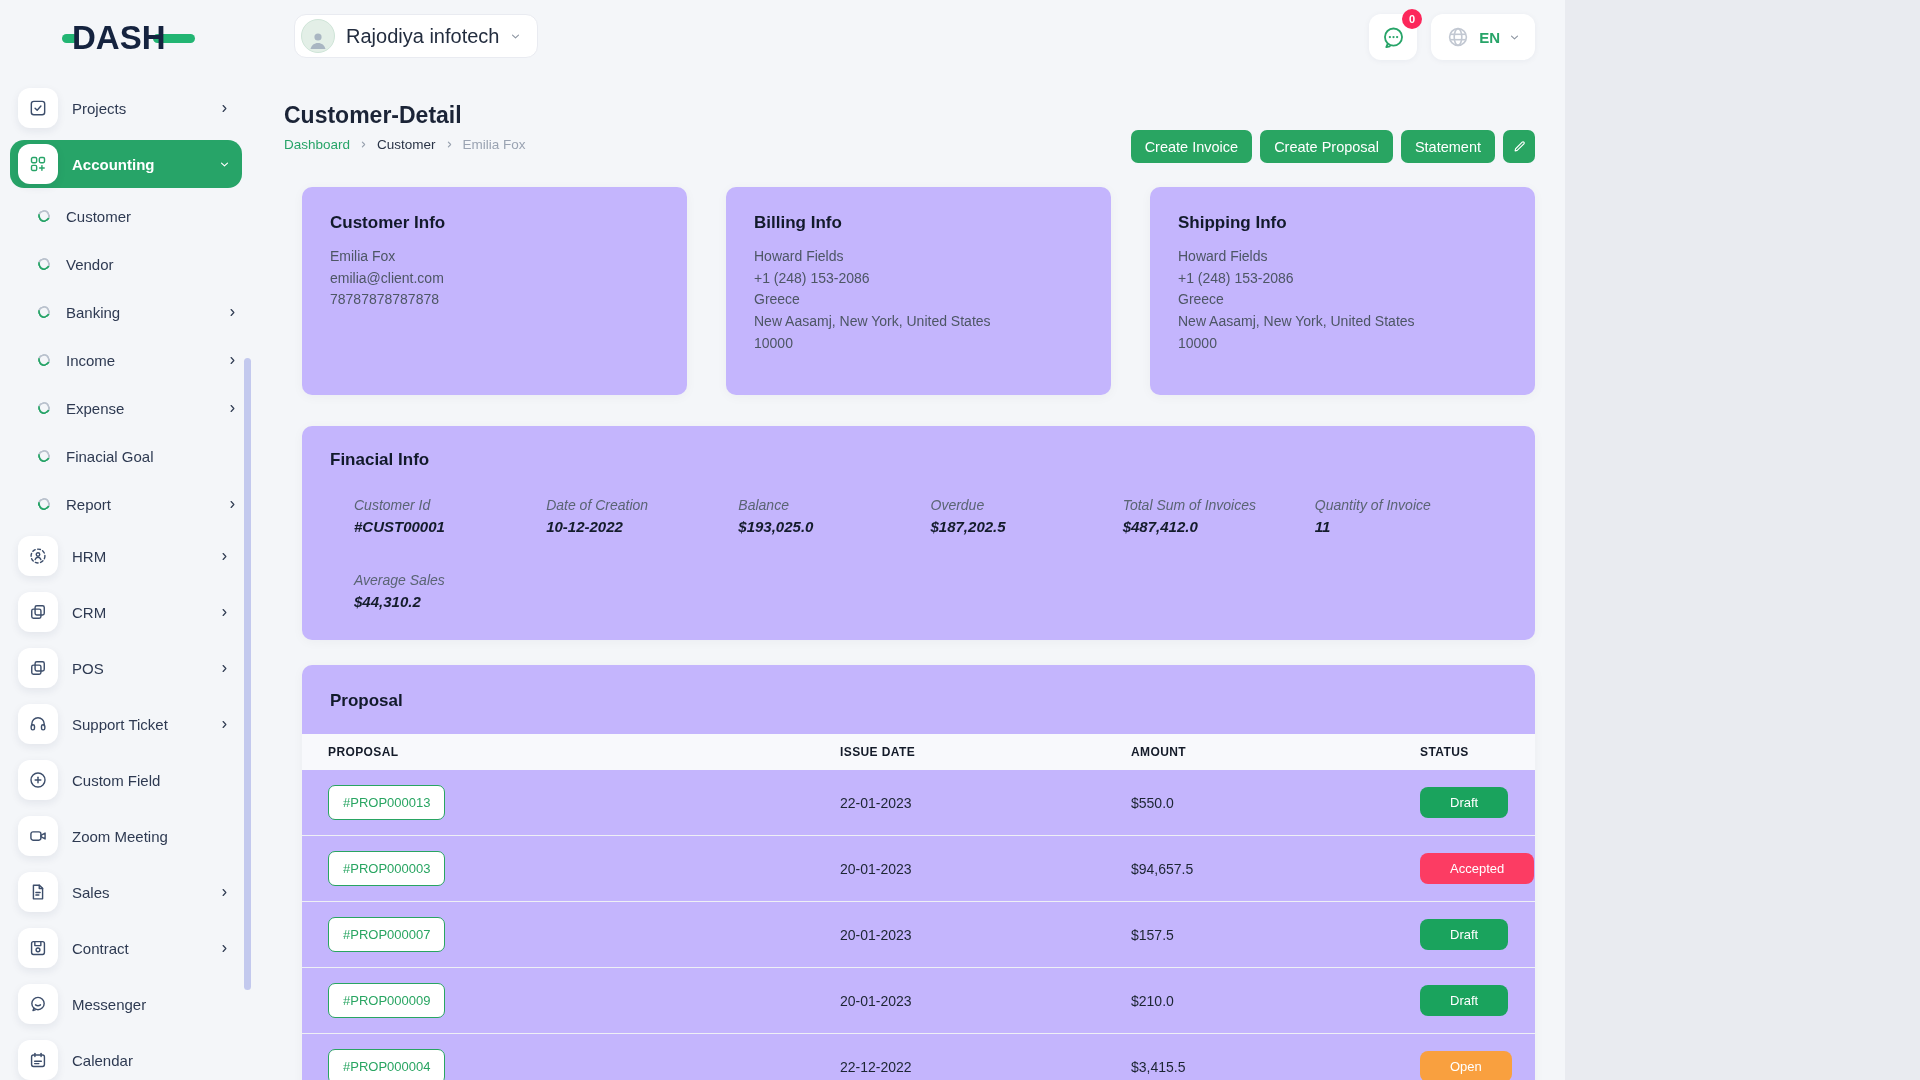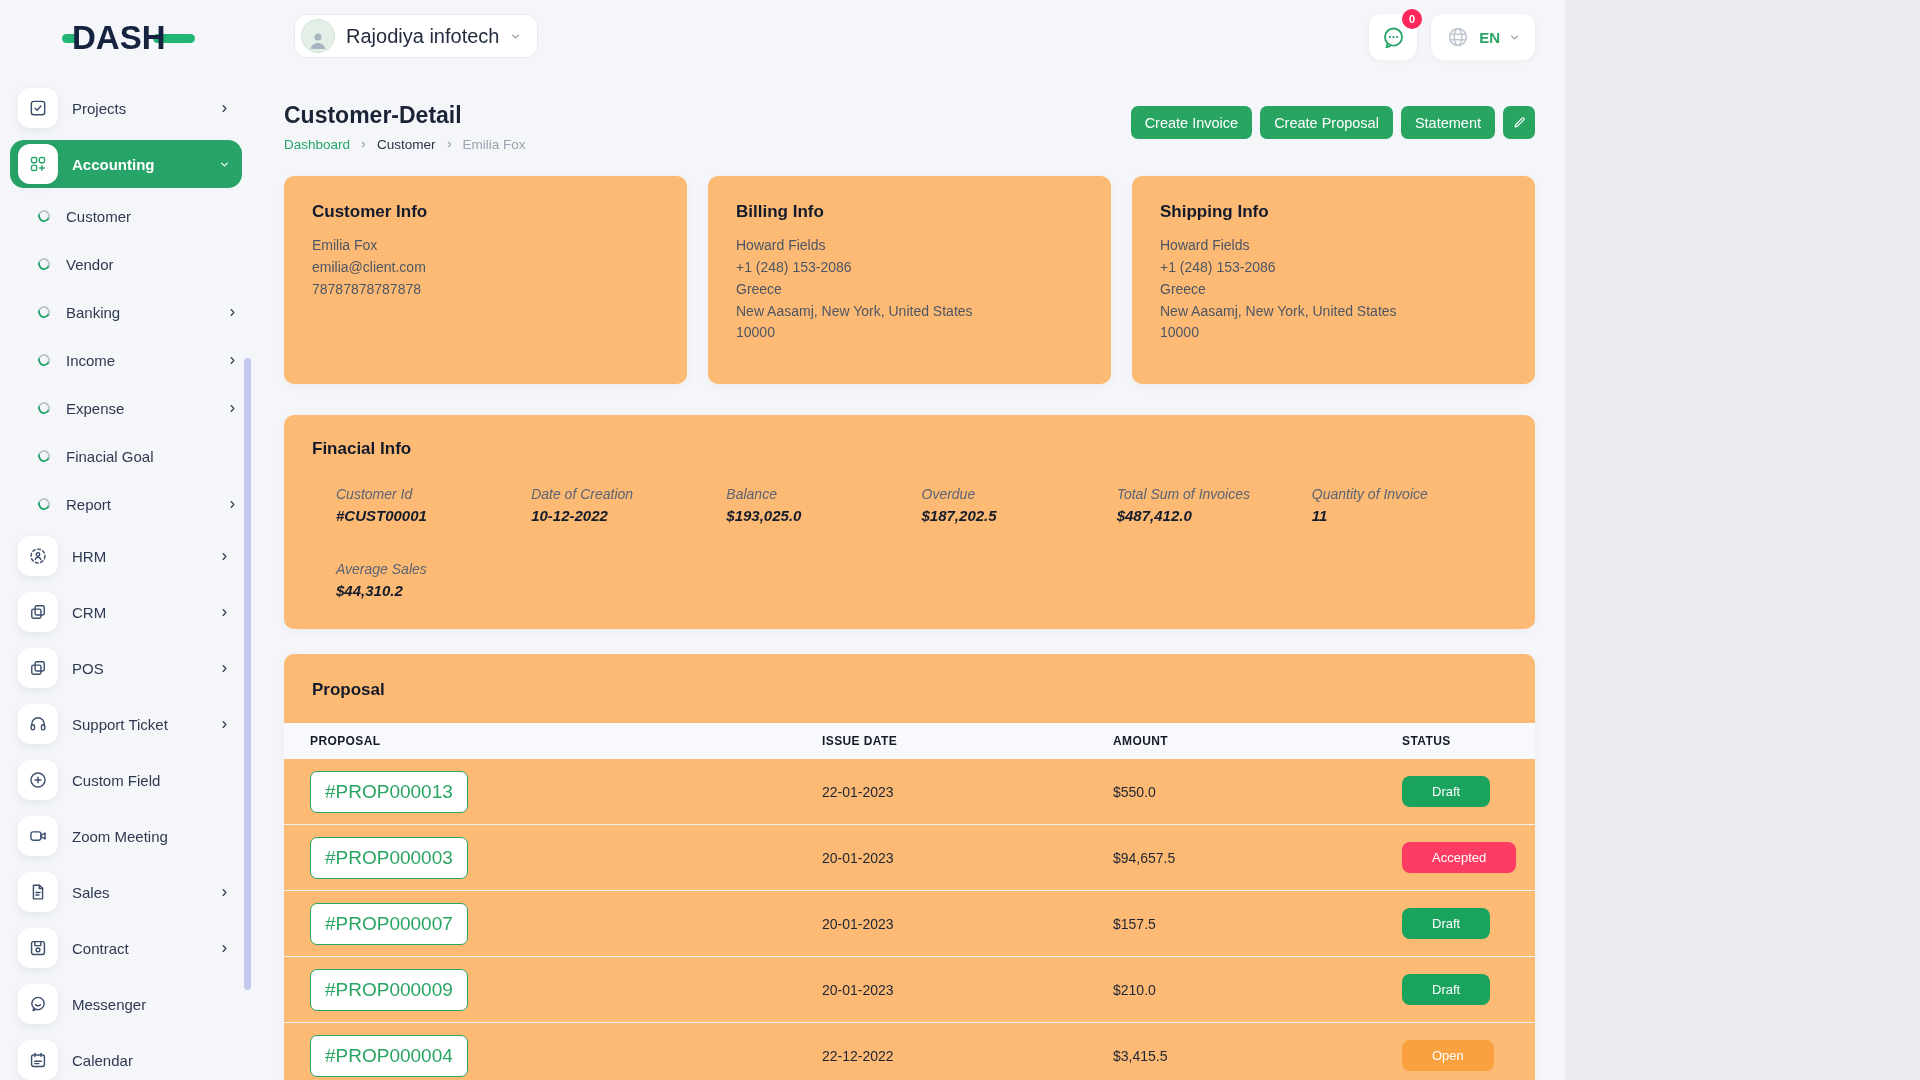--- a/index.html
+++ b/index.html
@@ -48,46 +48,46 @@
        padding:0 15px;cursor:pointer;box-shadow:0 1px 6px rgba(24,39,75,.05);}
   .lang-text{color:#27a468;font-weight:600;font-size:15px;}
 
   .page-header{display:flex;justify-content:space-between;align-items:flex-start;margin-top:40px;}
   .page-title{font-size:23px;font-weight:600;color:#1b2437;line-height:1.15;}
   .breadcrumb{margin-top:9px;font-size:13.5px;display:flex;gap:9px;align-items:center;}
   .bc-item{color:#2a3447;}
   .bc-item.link{color:#27a468;cursor:pointer;}
   .bc-item.current{color:#9aa3b2;}
   .bc-sep{color:#98a1af;display:flex;}
-  .header-actions{display:flex;gap:8px;margin-top:4px;}
+  .header-actions{display:flex;gap:8px;margin-top:28px;}
   .btn-green{background:#29a562;color:#fff;font-size:14.5px;font-family:inherit;padding:0 14px;height:33px;border-radius:7px;
        border:none;display:flex;align-items:center;cursor:pointer;}
   .btn-edit{width:32px;padding:0;justify-content:center;}
 
-  .card{background:#fdba74;border-radius:10px;box-shadow:0 2px 12px rgba(27,37,60,.04);box-sizing:border-box;}
+  .card{background:#c4b5fd;border-radius:10px;box-shadow:0 2px 12px rgba(27,37,60,.04);box-sizing:border-box;margin-left:18px;}
   .cards-row{display:flex;gap:21px;margin-top:24px;}
   .info-card{flex:1;height:208px;padding:26px 28px;}
   .card-title{font-size:17px;font-weight:700;color:#121a2b;}
   .info-lines{margin-top:13px;font-size:14px;color:#4d5665;line-height:1.55;}
 
   .company-card{margin-top:31px;height:214px;padding:24px 28px;}
   .fields-grid{display:grid;grid-template-columns:repeat(6,1fr);row-gap:37px;margin-top:27px;padding-left:24px;font-style:italic;}
   .field-label{font-size:14px;color:#5a6474;}
   .field-value{font-size:15px;font-weight:700;color:#141c2c;margin-top:5px;}
 
   .proposal-card{margin-top:25px;height:500px;padding:26px 0 0 0;}
   .proposal-title{padding:0 28px;font-size:17px;font-weight:700;color:#121a2b;}
   .ptable{margin-top:23px;}
   .thead,.trow{display:grid;grid-template-columns:512px 291px 289px 305px 1fr;align-items:center;}
   .thead{background:#f8f9fc;height:36px;}
   .th{font-size:12px;font-weight:700;letter-spacing:.4px;color:#141b29;padding-left:26px;text-transform:uppercase;}
   .trow{height:65px;border-bottom:1px solid #eef0f5;}
   .td{padding-left:26px;font-size:14px;color:#1c2533;}
   .prop-pill{display:inline-block;background:#fff;border:1px solid #29a562;color:#29a562;border-radius:7px;
-       padding:9px 14px;font-size:19px;cursor:pointer;font-family:inherit;}
+       padding:9px 14px;font-size:13px;cursor:pointer;font-family:inherit;}
   .badge{display:inline-block;color:#fff;font-size:13px;border-radius:8px;padding:8px 30px;}
   .badge.draft{background:#1aa35d;}
   .badge.accepted{background:#fc3c63;}
   .badge.open{background:#f9a03f;}
   .actions{display:flex;gap:10px;}
   .abtn{width:33px;height:33px;border-radius:10px;border:none;display:flex;align-items:center;justify-content:center;
        color:#fff;cursor:pointer;padding:0;}
   .abtn.view{background:#7ed84f;}
   .abtn.preview{background:#f9a643;}
   .abtn.edit{background:#3ec8d6;}

